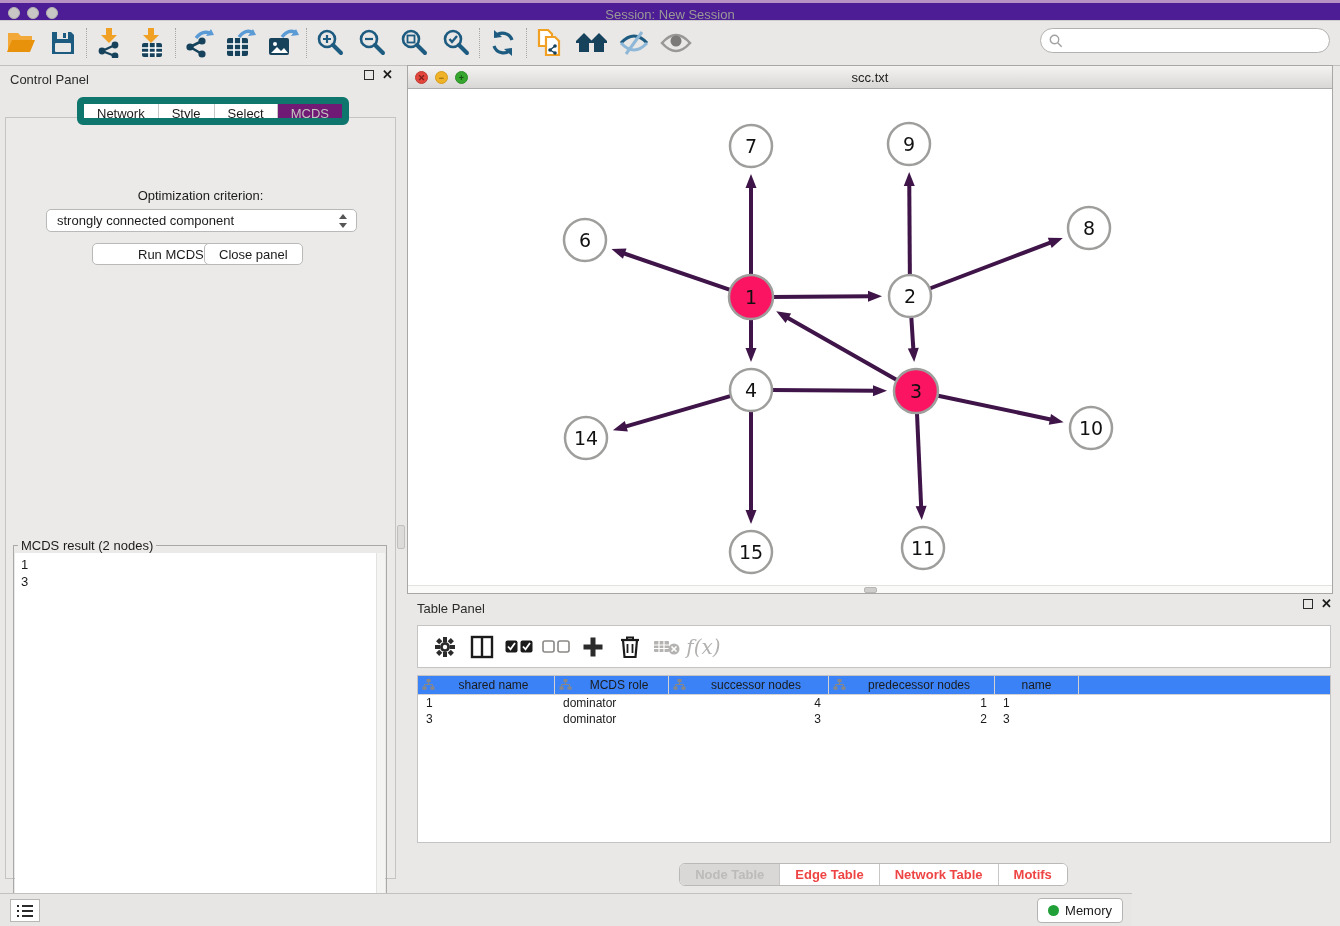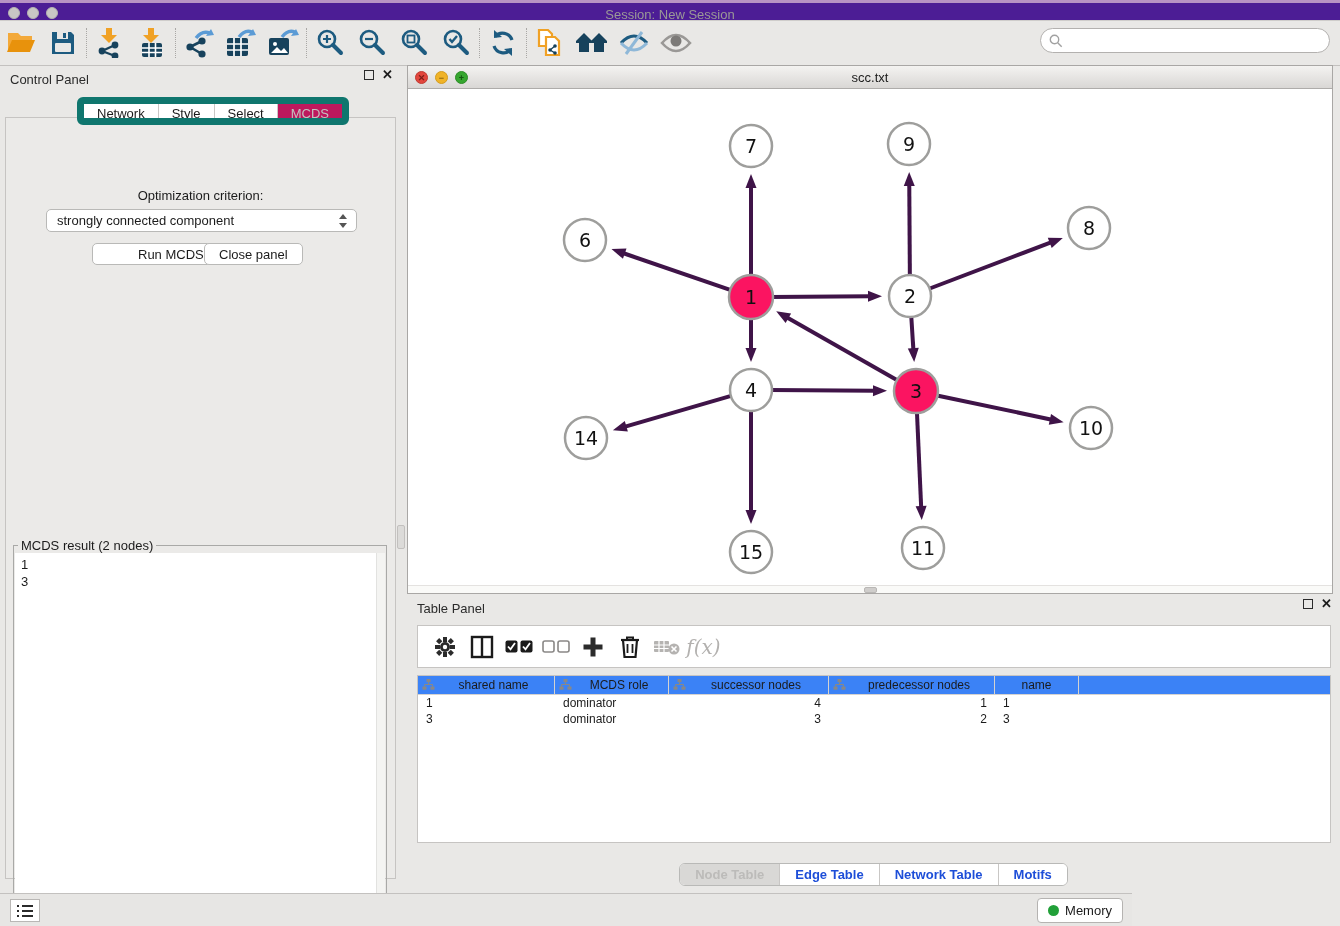--- a/index.html
+++ b/index.html
@@ -25,21 +25,21 @@
   
   #control-panel { position:absolute; left:0; top:66px; width:401px; height:820px; }
   .panel-head { position:absolute; left:0; top:0; width:100%; height:26px; display:flex; align-items:center; }
   .panel-title { font-size:13px; color:#2b2b2b; padding-left:10px; }
   .panel-head-icons { position:absolute; right:8px; top:4px; display:flex; gap:8px; align-items:center; }
   .float-ic { width:10px; height:10px; border:1.6px solid #2b2b2b; display:inline-block; }
   .close-ic { font-size:13px; font-weight:bold; color:#1b1b1b; line-height:10px; }
   #cp-tabs { position:absolute; left:77px; top:31px; height:28px; display:flex; border:7px solid #0f766e; border-radius:6px; overflow:hidden; background:#fff; z-index:3; }
   .seg { font-size:13px; padding:0 13px; line-height:19px; color:#1b1b1b; background:#fff; border-right:1px solid #c9c7c5; cursor:default; }
   .seg:last-child { border-right:none; }
-  .seg.disabled-active { background:#be185d; color:#c4c3c1; }
+  .seg.disabled-active { background:#701a75; color:#c4c3c1; }
   #cp-body { position:absolute; left:5px; top:51px; width:391px; height:762px; background:#ebeae8; border:1px solid #c6c4c2; }
   #opt-label { position:absolute; left:0; width:100%; top:70px; text-align:center; font-size:13px; color:#1b1b1b; }
   #opt-select { position:absolute; left:40px; top:91px; width:311px; height:23px; background:#fff; border:1px solid #b9b9b7; border-radius:5px; font-size:13px; line-height:21px; padding-left:10px; color:#1b1b1b; }
   #opt-stepper { position:absolute; right:8px; top:3px; width:10px; height:16px; }
   #opt-stepper .up { position:absolute; top:1px; left:1px; width:0; height:0; border-left:4px solid transparent; border-right:4px solid transparent; border-bottom:5px solid #555; }
   #opt-stepper .dn { position:absolute; bottom:1px; left:1px; width:0; height:0; border-left:4px solid transparent; border-right:4px solid transparent; border-top:5px solid #555; }
   .cp-btn { position:absolute; top:125px; height:22px; background:#fff; border:1px solid #b9b9b7; border-radius:5px; font-size:13px; font-family:"Liberation Sans",sans-serif; padding:0 14px; color:#1b1b1b; }
   #run-btn { left:86px;padding-left:45px; }
   #closep-btn { left:198px; }
   #mcds-fieldset { position:absolute; left:7px; top:427px; width:374px; height:378px; border:1px solid #a9a9a7; }
@@ -69,21 +69,21 @@
   #tp-table { position:absolute; left:10px; top:80px; width:914px; height:168px; background:#fff; border:1px solid #c6c4c2; }
   #tp-header { display:flex; height:19px; background:#3b82f6; border-bottom:1px solid #d4d2d0; }
   .th { display:flex; align-items:center; border-right:1px solid #d4d2d0; font-size:12px; color:#1b1b1b; padding:0 4px; }
   .th .th-label { flex:1; text-align:center; }
   .th svg { flex:0 0 auto; margin-right:2px; }
   .tr { display:flex; height:16px; }
   .td { font-size:12px; color:#1b1b1b; line-height:16px; padding:0 8px; white-space:nowrap; overflow:hidden; }
   .align-r { text-align:right; }
   #tp-tabs-row { position:absolute; left:0px; bottom:3px; width:933px; height:24px; display:flex; justify-content:center; }
   #tp-tabs { display:flex; border:1px solid #b9b9b7; border-radius:6px; overflow:hidden; background:#fff; height:23px; }
-  .btab { font-size:13px; font-weight:bold; padding:0 15px; line-height:21px; background:#fff; color:#1d4ed8; border-right:1px solid #c9c7c5; }
+  .btab { font-size:13px; font-weight:bold; padding:0 15px; line-height:21px; background:#fff; color:#ef4444; border-right:1px solid #c9c7c5; }
   .btab:last-child { border-right:none; }
   .btab.sel { background:#d9d8d6; color:#bcbbb9; }
 
   
   #status-bar { position:absolute; left:0; top:893px; width:1132px; height:33px; background:#e7e6e4; border-top:1px solid #c3c1bf; }
   #list-btn { position:absolute; left:10px; top:5px; width:30px; height:23px; background:#fff; border:1px solid #b9b7b5; display:flex; align-items:center; justify-content:center; }
   #memory-btn { position:absolute; right:9px; top:4px; height:25px; background:#fff; border:1px solid #b5b3b1; border-radius:4px; display:flex; align-items:center; padding:0 10px; gap:6px; }
   #memory-dot { width:11px; height:11px; border-radius:50%; background:#21a038; }
   #memory-label { font-size:13px; color:#1b1b1b; }
 </style>

